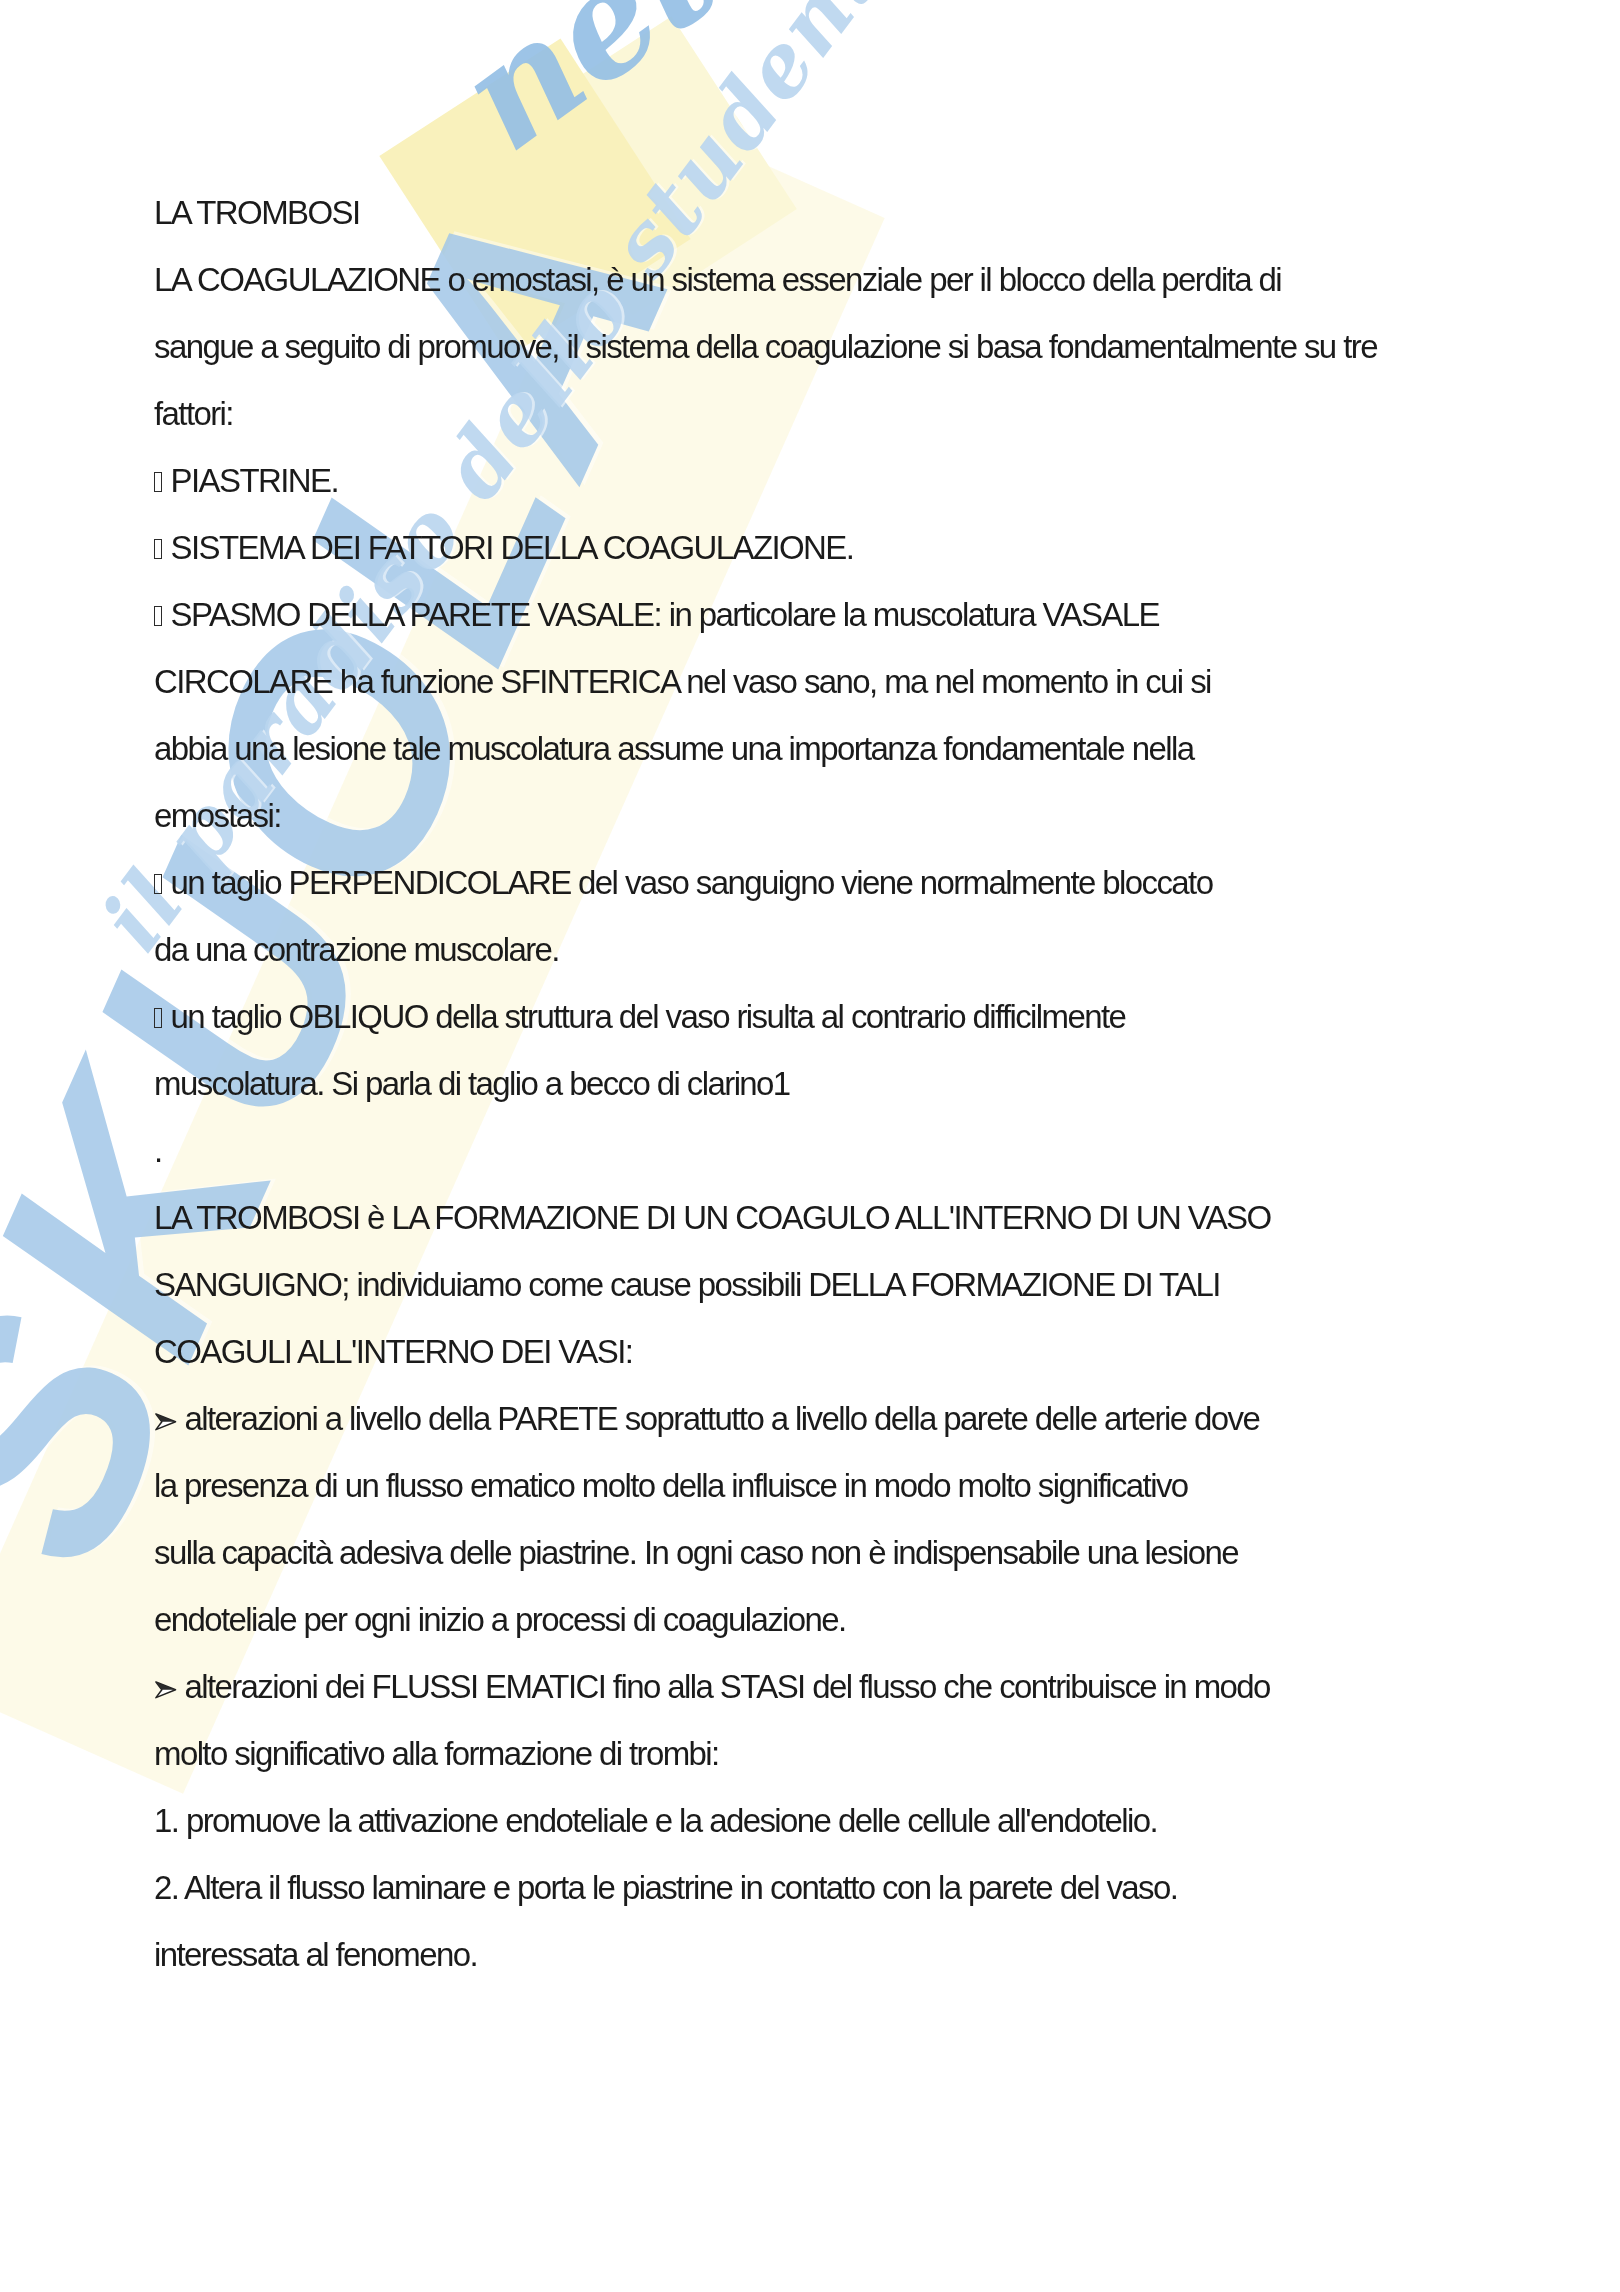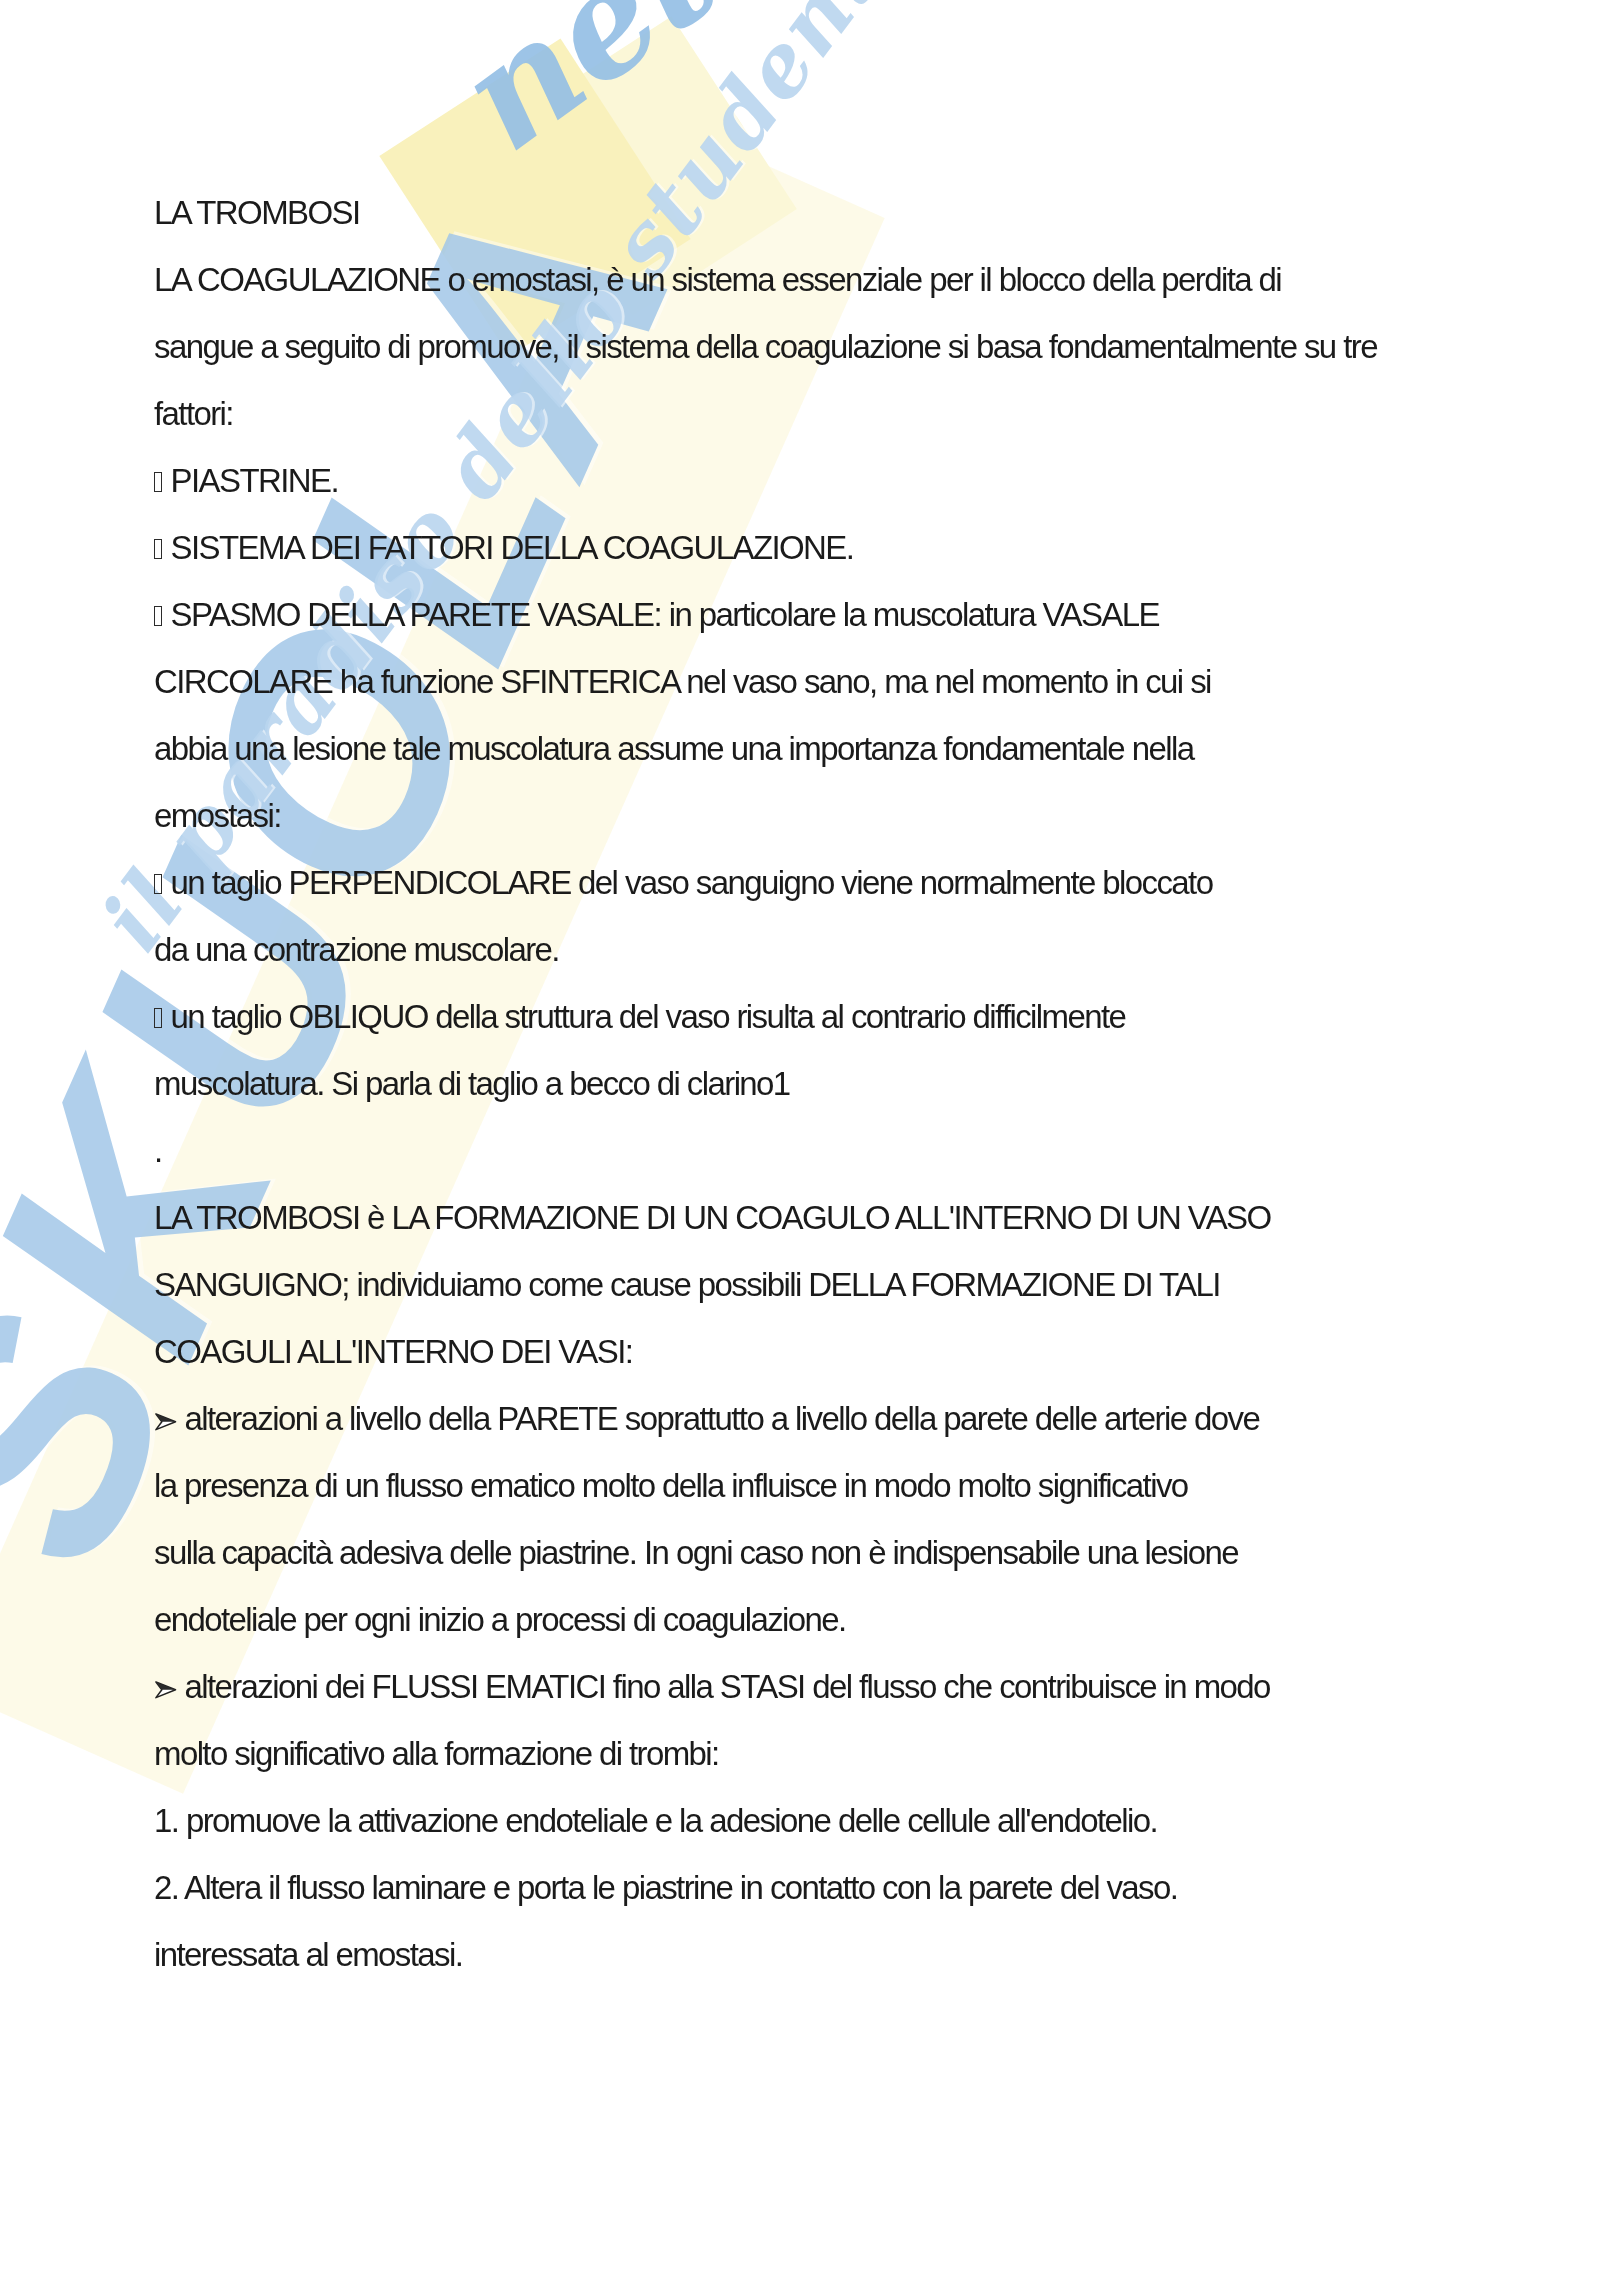--- a/index.html
+++ b/index.html
@@ -112,17 +112,17 @@
       <div class="line"><span>la presenza di un flusso ematico molto della influisce in modo molto significativo</span></div>
       <div class="line"><span>sulla capacità adesiva delle piastrine. In ogni caso non è indispensabile una lesione</span></div>
       <div class="line"><span>endoteliale per ogni inizio a processi di coagulazione.</span></div>
       <div class="line"><span><svg class="bullet-arrow" viewBox="0 0 24 22" xmlns="http://www.w3.org/2000/svg">
             <path d="M2 3 L22 11 L2 19 L8 11 Z" fill="#ffffff" stroke="#222222" stroke-width="1.6" stroke-linejoin="round"></path>
             <path d="M2 3 L22 11 L8 11 Z" fill="#2a2a2a"></path>
           </svg></span><span>alterazioni dei FLUSSI EMATICI fino alla STASI del flusso che contribuisce in modo</span></div>
       <div class="line"><span>molto significativo alla formazione di trombi:</span></div>
       <div class="line"><span>1. promuove la attivazione endoteliale e la adesione delle cellule all'endotelio.</span></div>
       <div class="line"><span>2. Altera il flusso laminare e porta le piastrine in contatto con la parete del vaso.</span></div>
-      <div class="line"><span>interessata al emostasi.</span></div>
+      <div class="line"><span>interessata al fenomeno.</span></div>
     </main>
 
 </div>
 
 
 </body></html>

